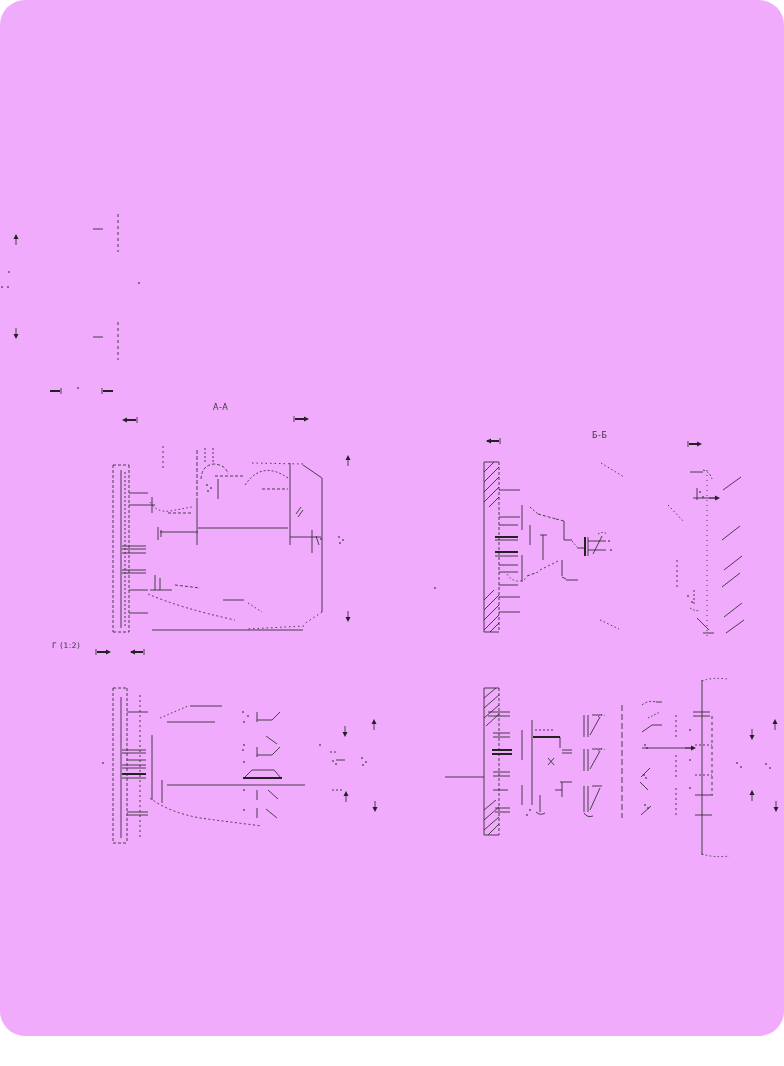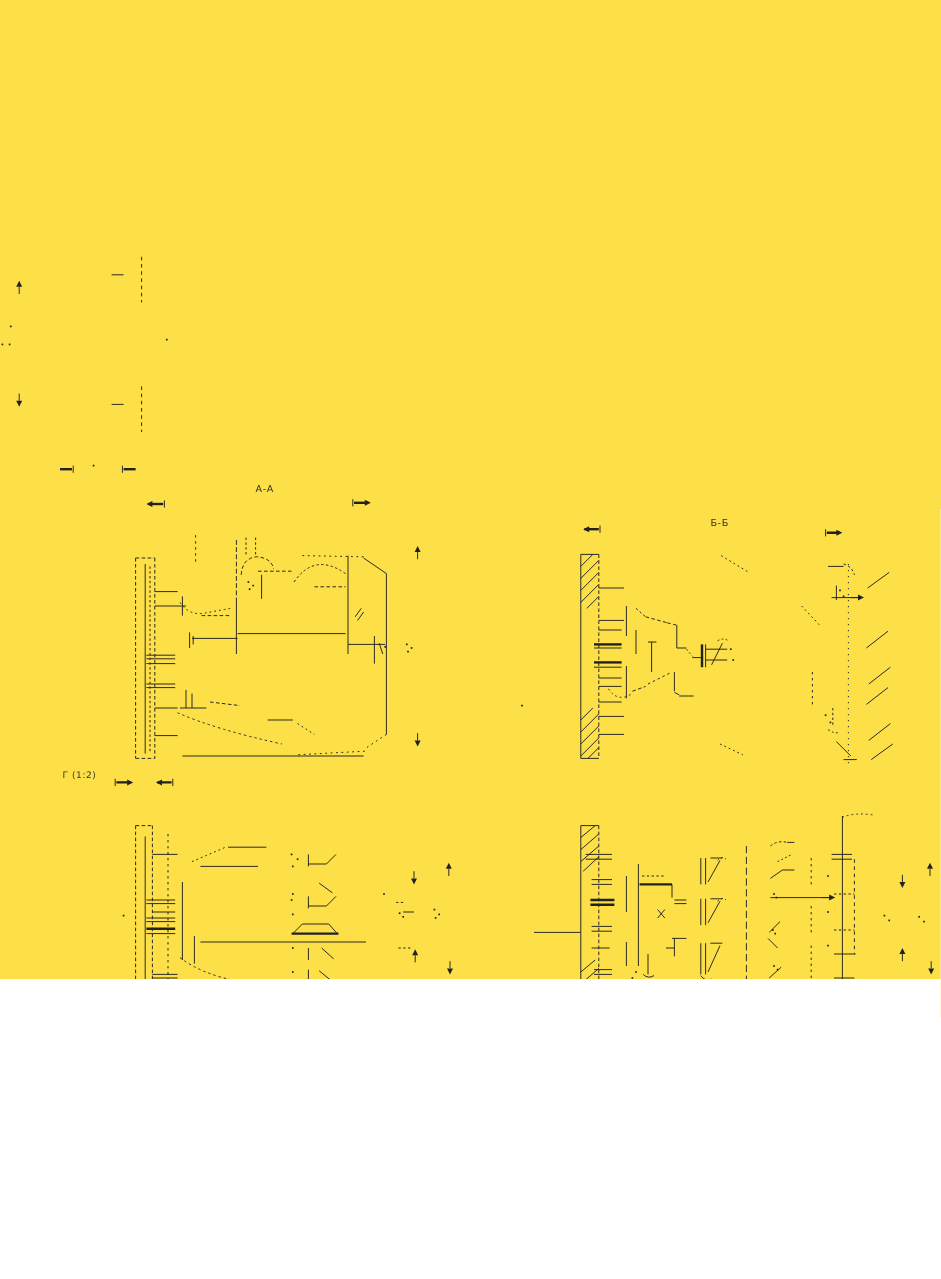--- a/index.html
+++ b/index.html
@@ -1,22 +1,23 @@
 <!DOCTYPE html>
 <html><head>
 <meta charset="utf-8">
 <style>
   html, body { margin: 0; padding: 0; background: #ffffff; }
   .sheet {
     position: relative;
     width: 784px;
-    height: 816px;
-    background: #fde047;
+    height: 1036px;
+    background: #f0abfc;
     overflow: hidden;
     font-family: "DejaVu Sans", sans-serif;
+    border-radius: 25px;
   }
   svg { display: block; }
   svg text {
     font-family: "DejaVu Sans", sans-serif;
     fill: #333333;
     letter-spacing: 0.5px;
   }
 </style>
 </head>
 <body>

